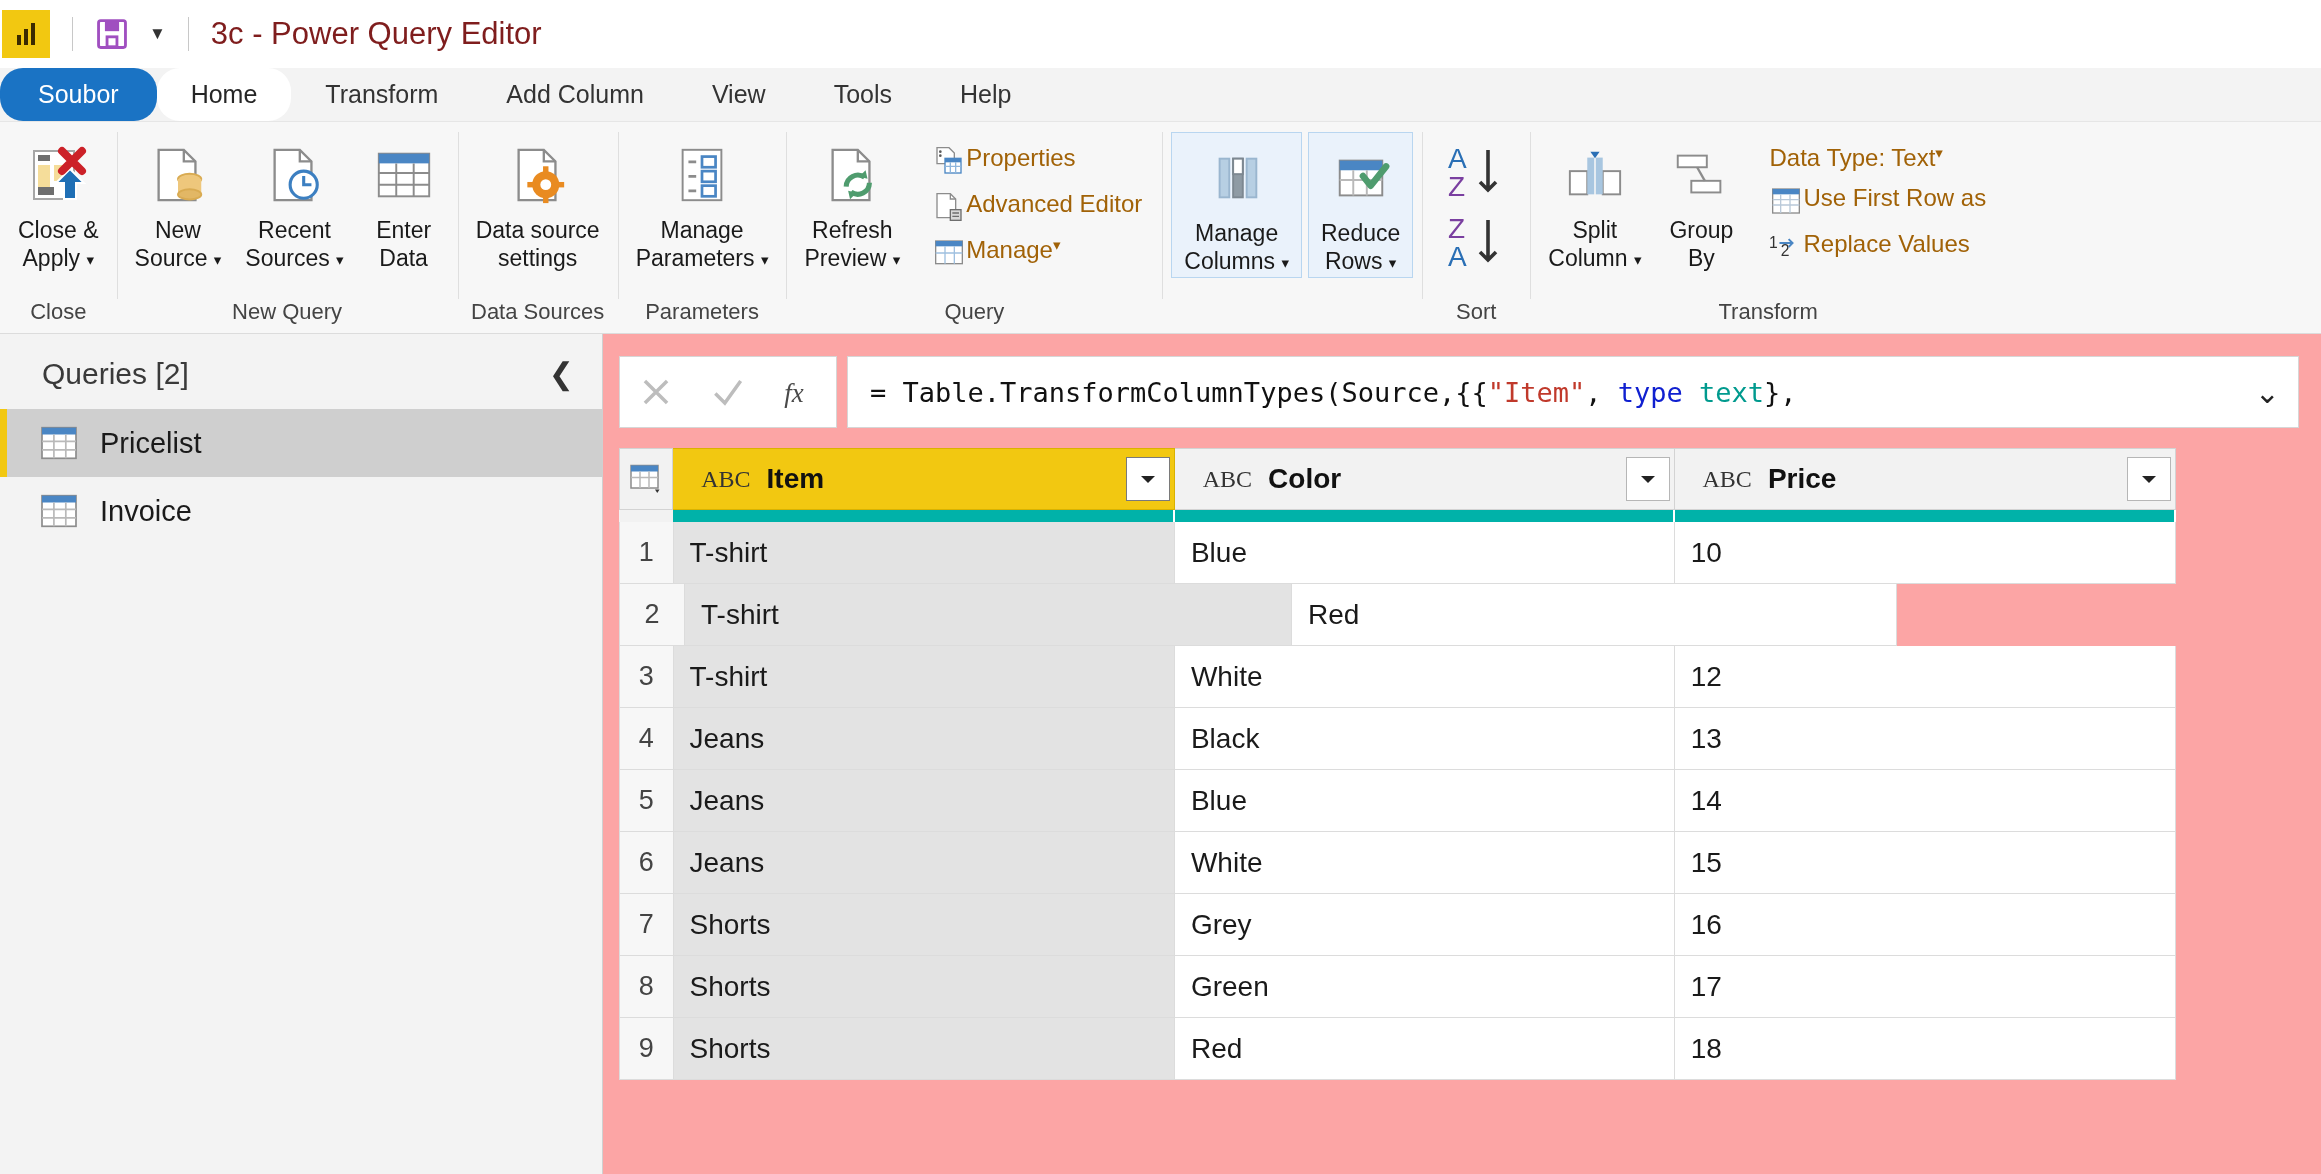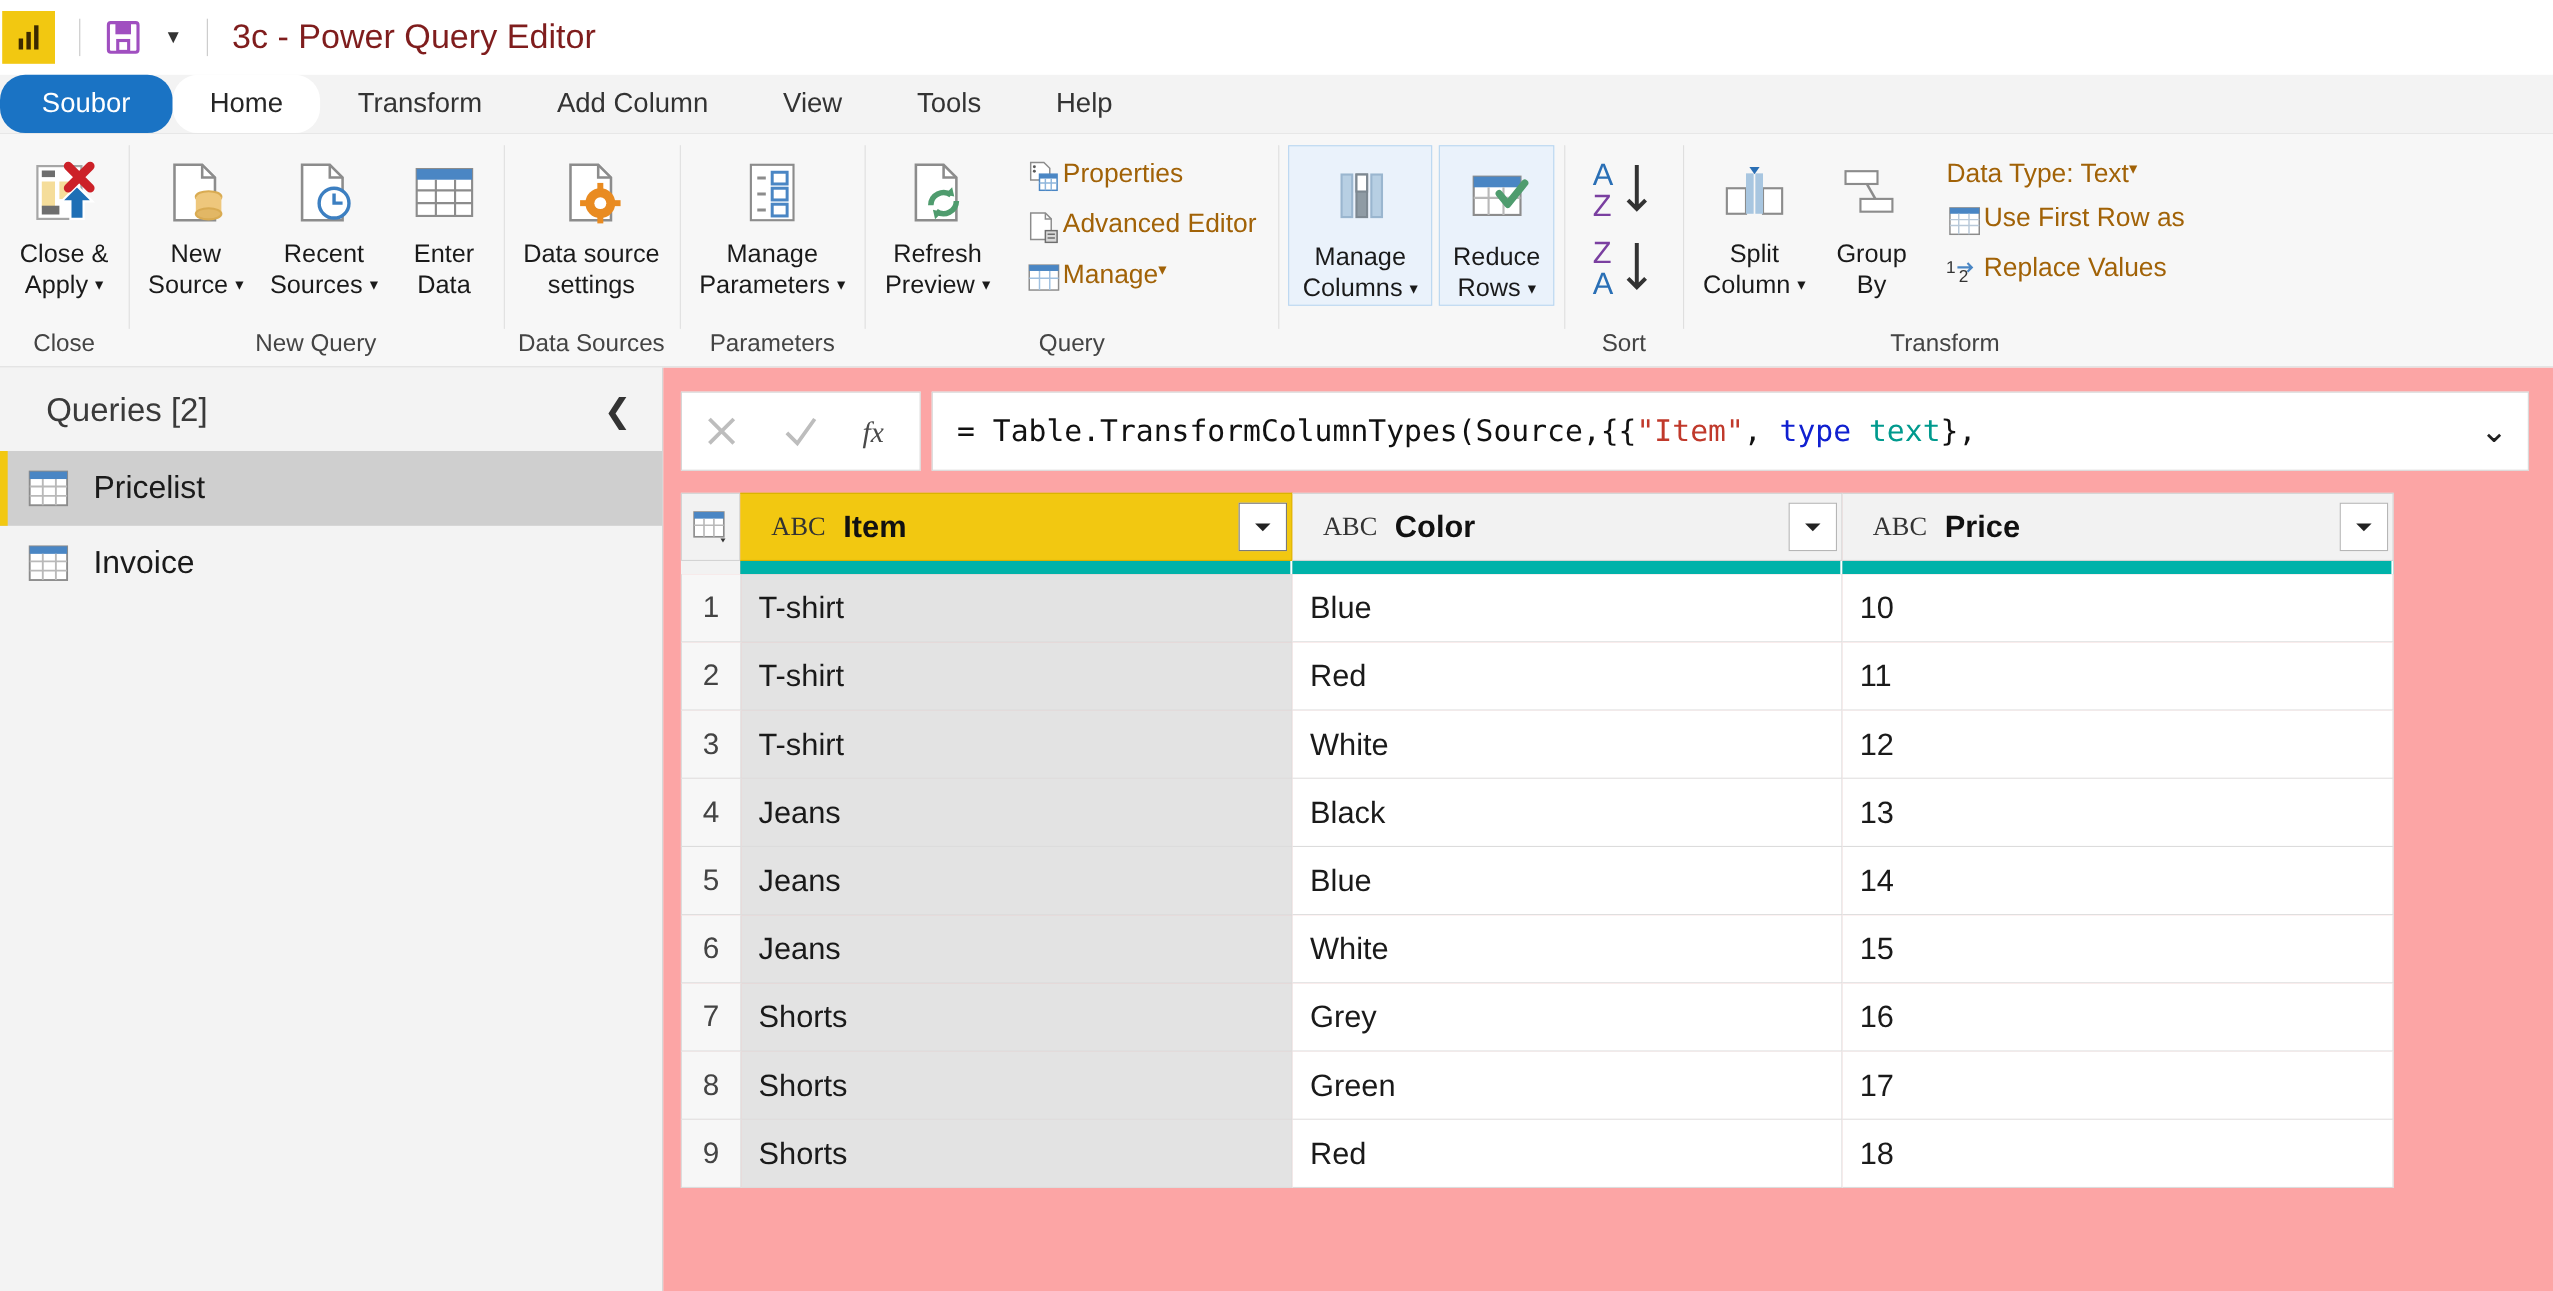--- a/index.html
+++ b/index.html
@@ -102,21 +102,21 @@
     display: flex; flex-direction: column;
   }
   .q-head {
     display: flex; align-items: center; justify-content: space-between;
     padding: 22px 28px 18px 42px;
   }
   .q-title { font-size: 30px; color: #3a3a3a; }
   .q-collapse { font-size: 30px; color: #333; cursor: default; }
   .q-item {
     display: flex; align-items: center; gap: 22px;
-    height: 68px; padding-left: 25px; position: relative;
+    height: 68px; padding-left: 40px; position: relative;
     font-size: 29px; color: #1a1a1a; cursor: default;
   }
   .q-item.selected { background: #cfcfcf; }
   .q-item.selected::before {
     content: ""; position: absolute; left: 0; top: 0; bottom: 0;
     width: 7px; background: #F2C811;
   }
   .tbl-ico { width: 38px; height: 34px; flex: none; }
 
   
@@ -642,21 +642,20 @@
       <div class="grow">
         <div class="rnum">1</div>
         <div class="dcell colsel w-item">T-shirt</div>
         <div class="dcell w-color">Blue</div>
         <div class="dcell w-price">10</div>
       </div>
       <div class="grow">
         <div class="rnum">2</div>
         <div class="dcell colsel w-item">T-shirt</div>
         <div class="dcell w-color">Red</div>
-        <div class="dcell w-price">11</div>
       </div>
       <div class="grow">
         <div class="rnum">3</div>
         <div class="dcell colsel w-item">T-shirt</div>
         <div class="dcell w-color">White</div>
         <div class="dcell w-price">12</div>
       </div>
       <div class="grow">
         <div class="rnum">4</div>
         <div class="dcell colsel w-item">Jeans</div>

